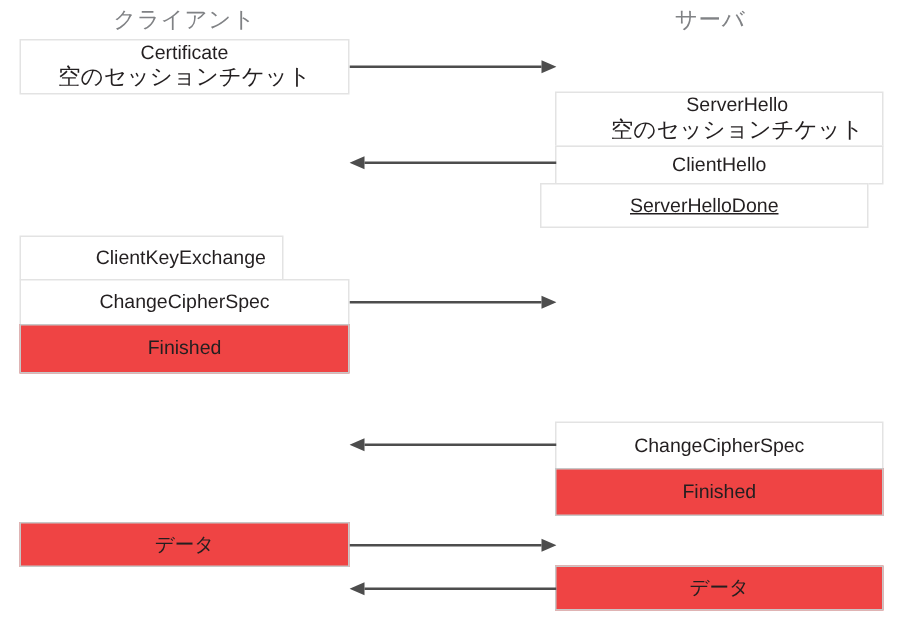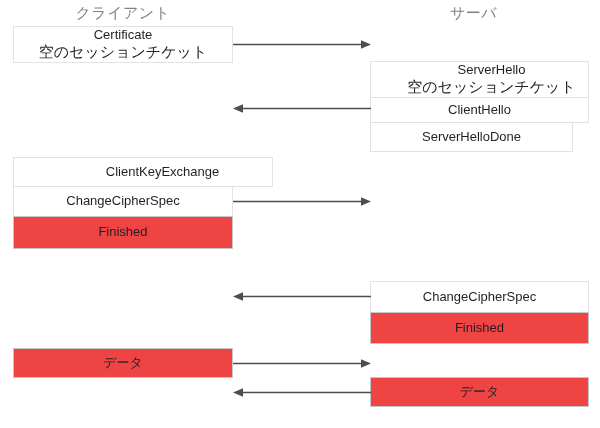--- a/index.html
+++ b/index.html
@@ -81,32 +81,32 @@
     </svg>
   </div>
 
   <div class="msg-box" style="left:370px; top:61px; width:219px; height:37px;padding-left:24px;">
     <span class="line1">ServerHello</span>
     <span class="line2">空のセッションチケット</span>
   </div>
   <div class="msg-box" style="left:370px; top:97px; width:219px; height:26px;">
     <span class="line1">ClientHello</span>
   </div>
-  <div class="msg-box" style="left:370px; top:122px; width:203px; height:30px;">
+  <div class="msg-box" style="left:360px; top:122px; width:219px; height:30px;text-decoration:underline;">
     <span class="line1">ServerHelloDone</span>
   </div>
 
   <div class="arrow" style="left:233px; top:103px; width:138px;">
     <svg width="138" height="11" viewBox="0 0 138 11">
       <line x1="138" y1="5.5" x2="10" y2="5.5" stroke="#4d4d4d" stroke-width="1.6"></line>
       <polygon points="10,1.2 0,5.5 10,9.8" fill="#4d4d4d"></polygon>
     </svg>
   </div>
 
-  <div class="msg-box" style="left:13px; top:157px; width:260px; height:30px;padding-left:39px;">
+  <div class="msg-box" style="left:13px; top:157px; width:176px; height:30px;padding-left:39px;">
     <span class="line1">ClientKeyExchange</span>
   </div>
   <div class="msg-box" style="left:13px; top:186px; width:220px; height:31px;">
     <span class="line1">ChangeCipherSpec</span>
   </div>
   <div class="msg-box shaded" style="left:13px; top:216px; width:220px; height:33px;">
     <span class="line1">Finished</span>
   </div>
 
   <div class="arrow" style="left:233px; top:196px; width:138px;">

